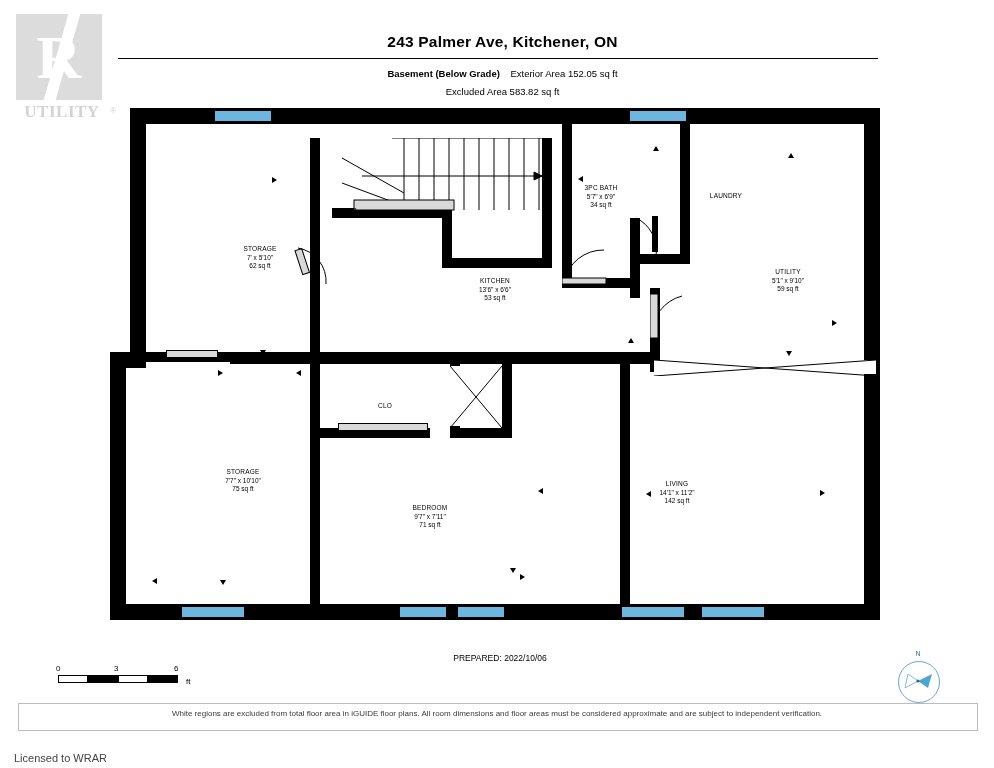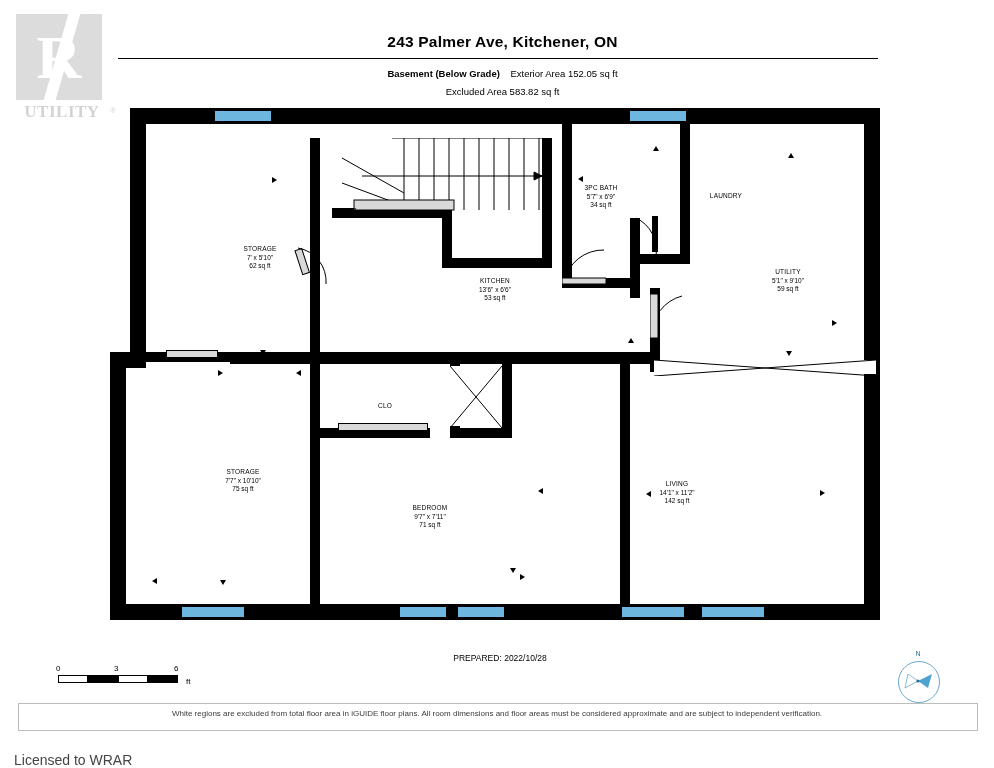--- a/index.html
+++ b/index.html
@@ -187,21 +187,21 @@
     top: 709px;
     width: 958px;
     text-align: center;
     font-size: 8px;
     color: #3a3a3a;
   }
   .licensed {
     position: absolute;
     left: 14px;
     top: 752px;
-    font-size: 14px;
+    font-size: 11px;
     color: #444;
   }
 </style>
 </head>
 <body>
 
 <div id="page">
 
   <div class="realtor-logo">
     <div class="rbox"></div>
@@ -408,21 +408,21 @@
     <div class="tick" style="left:-2px;">0</div>
     <div class="tick" style="left:56px;">3</div>
     <div class="tick" style="left:116px;">6</div>
     <div class="seg light" style="left:0px; width:30px;"></div>
     <div class="seg dark" style="left:30px; width:30px;"></div>
     <div class="seg light" style="left:60px; width:30px;"></div>
     <div class="seg dark" style="left:90px; width:30px;"></div>
     <div class="unit">ft</div>
   </div>
 
-  <div class="prepared">PREPARED: 2022/10/28</div>
+  <div class="prepared">PREPARED: 2022/10/06</div>
 
   <div class="compass">
     <div class="nlabel">N</div>
     <div class="ring"></div>
     <svg style="position:absolute; left:5px; top:9px; width:40px; height:40px;">
       <polygon points="20,20 34,13 30,27" fill="#4fa3d1"></polygon>
       <polygon points="20,20 7,27 10,13" fill="#ffffff" stroke="#6aa9cf" stroke-width="0.8"></polygon>
       <circle cx="20" cy="20" r="1.6" fill="#2b6f9c"></circle>
     </svg>
   </div>

